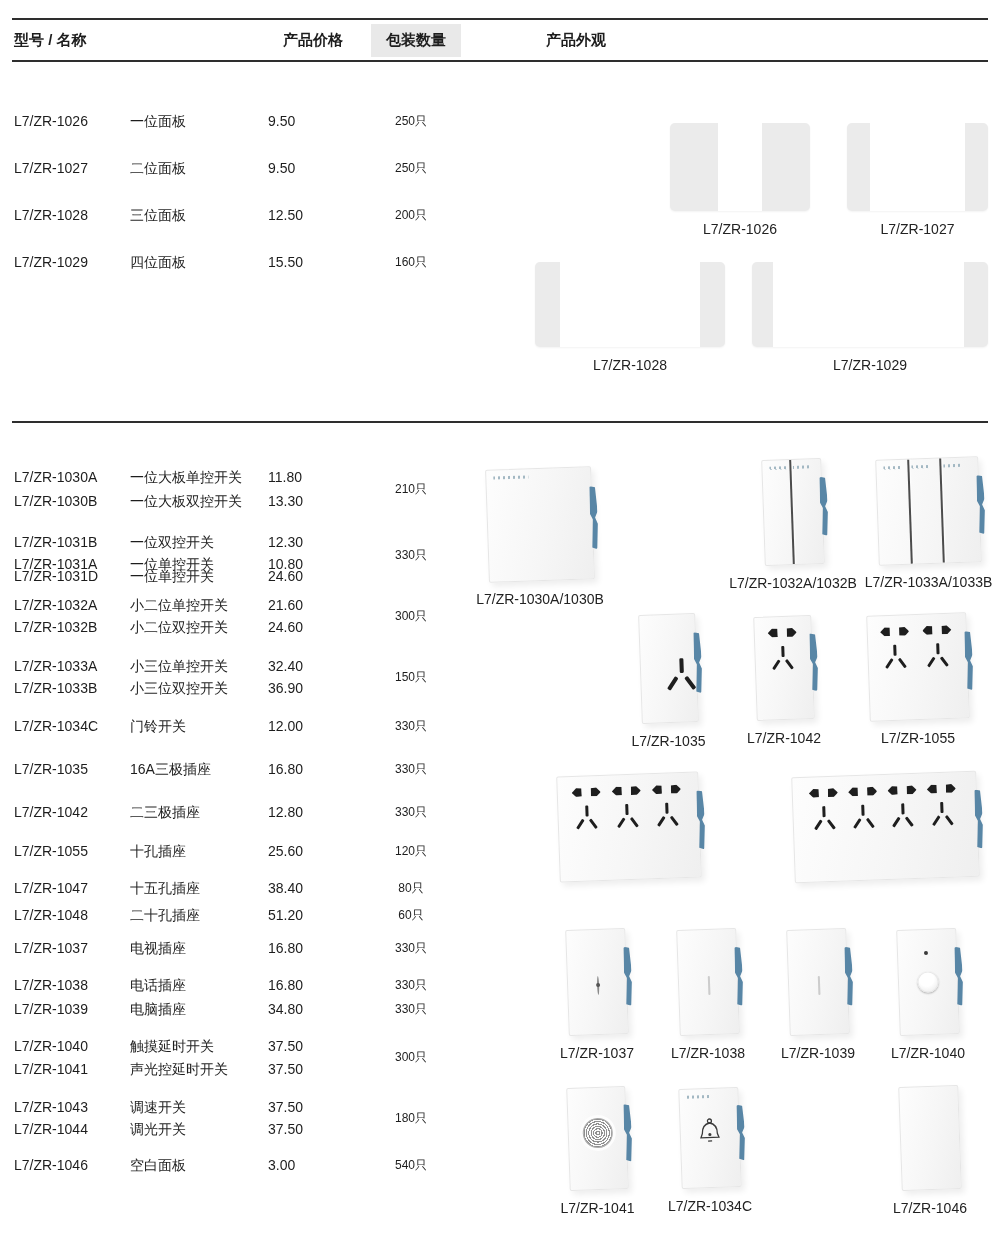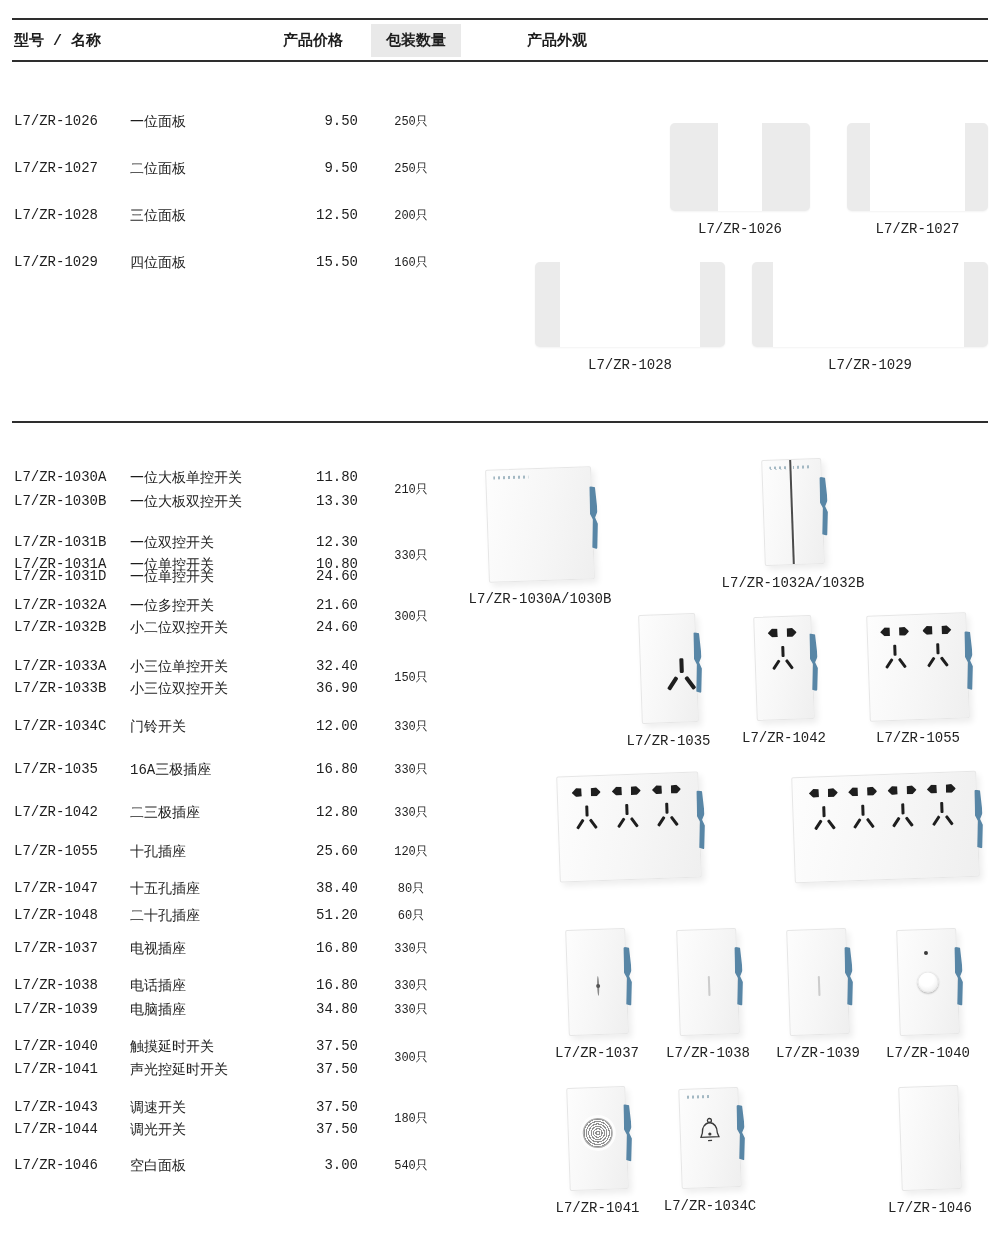--- a/index.html
+++ b/index.html
@@ -1,25 +1,25 @@
 <!DOCTYPE html>
 <html><head>
 <meta charset="utf-8">
 <style>
   html,body{margin:0;padding:0;background:#fff;}
   .page{position:relative;width:1000px;height:1240px;background:#fff;overflow:hidden;
-        font-family:Liberation Mono, monospace;color:#1d1d1d;}
+        font-family:Liberation Sans, sans-serif;color:#1d1d1d;}
   .rule{position:absolute;left:12px;width:976px;height:2px;background:#2e2e2e;}
   .qty-bg{position:absolute;left:371px;top:24px;width:90px;height:33px;background:#e9e9e9;}
   .hcell{position:absolute;top:31px;font-size:15px;font-weight:bold;white-space:nowrap;}
   
   .trow{position:absolute;left:0;width:470px;height:24px;font-size:14px;}
   .trow .model{position:absolute;left:14px;white-space:nowrap;}
   .trow .name{position:absolute;left:130px;white-space:nowrap;}
-  .trow .price{position:absolute;left:268px;width:90px;text-align:right;}
+  .trow .price{position:absolute;left:268px;width:90px;text-align:left;}
   .qtycell{position:absolute;left:371px;width:80px;height:24px;text-align:center;font-size:12px;}
   
   figure.prod{position:absolute;margin:0;}
   figure.prod figcaption{position:absolute;top:100%;left:50%;transform:translateX(-50%);
       margin-top:10px;font-size:14px;color:#222;white-space:nowrap;text-align:center;}
   figure.prod .cap2{margin-top:27px;}
   
   .gpanel{position:absolute;inset:0;background:#ebebeb;border-radius:5px;box-shadow:0 1px 2px rgba(0,0,0,.05);}
   .gwin{position:absolute;top:0;bottom:0;background:#fff;}
   
@@ -67,21 +67,21 @@
 </head>
 <body>
 
 <div class="page">
 
   <div class="rule" style="top:18px"></div>
   <div class="qty-bg"></div>
   <span class="hcell" style="left:14px">型号 / 名称</span>
   <span class="hcell" style="left:268px;width:90px;text-align:center">产品价格</span>
   <span class="hcell" style="left:371px;width:90px;text-align:center">包装数量</span>
-  <span class="hcell" style="left:519px;width:76px;text-align:center">产品外观</span>
+  <span class="hcell" style="left:538px;width:76px;text-align:center">产品外观</span>
   <div class="rule" style="top:60px"></div>
 
   <div id="s1rows">
       <div class="trow" style="top: 113px;">
         <span class="model">L7/ZR-1026</span>
         <span class="name">一位面板</span>
         <span class="price">9.50</span>
       </div>
       <span class="qtycell" style="top: 113px;">250只</span>
       <div class="trow" style="top: 160px;">
@@ -154,21 +154,21 @@
         <span class="price">12.30</span>
       </div>
       <div class="trow" style="top: 568px;">
         <span class="model">L7/ZR-1031D</span>
         <span class="name">一位单控开关</span>
         <span class="price">24.60</span>
       </div>
       <span class="qtycell" style="top: 547px;">330只</span>
       <div class="trow" style="top: 597px;">
         <span class="model">L7/ZR-1032A</span>
-        <span class="name">一位多控开关</span>
+        <span class="name">小二位单控开关</span>
         <span class="price">21.60</span>
       </div>
       <div class="trow" style="top: 619px;">
         <span class="model">L7/ZR-1032B</span>
         <span class="name">小二位双控开关</span>
         <span class="price">24.60</span>
       </div>
       <span class="qtycell" style="top: 608px;">300只</span>
       <div class="trow" style="top: 658px;">
         <span class="model">L7/ZR-1033A</span>
@@ -273,20 +273,31 @@
     <figcaption>L7/ZR-1030A/1030B</figcaption>
   </figure>
   <figure class="prod" style="left:763px;top:459px;width:60px;height:106px">
     <div class="panel">
       <span class="dots" style="width:30%"></span>
       <span class="dots" style="left:52%;width:30%"></span>
       <span class="gline" style="left:47%"></span>
       <i class="clip"></i>
     </div>
     <figcaption>L7/ZR-1032A/1032B</figcaption>
+  </figure>
+  <figure class="prod" style="left:877px;top:458px;width:103px;height:106px">
+    <div class="panel">
+      <span class="dots" style="width:18%"></span>
+      <span class="dots" style="left:35%;width:18%"></span>
+      <span class="dots" style="left:66%;width:18%"></span>
+      <span class="gline" style="left:31%"></span>
+      <span class="gline" style="left:62%"></span>
+      <i class="clip"></i>
+    </div>
+    <figcaption>L7/ZR-1033A/1033B</figcaption>
   </figure>
 
   <figure class="prod" style="left:640px;top:614px;width:57px;height:109px">
     <div class="panel">
       <span class="tp big center-face">
           <i class="pv"></i>
           <i class="pl"></i>
           <i class="pr"></i>
         </span>
       <i class="clip"></i>

